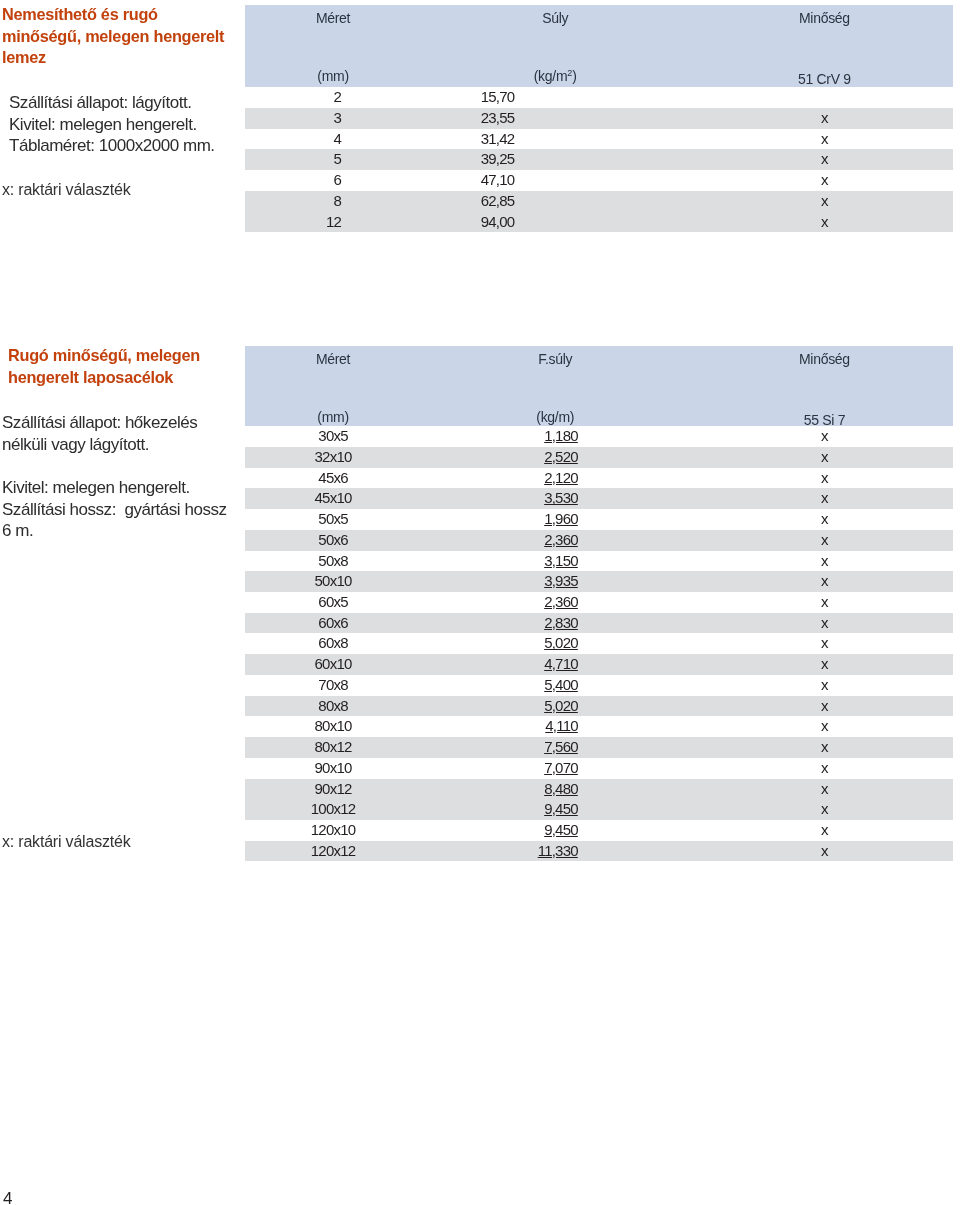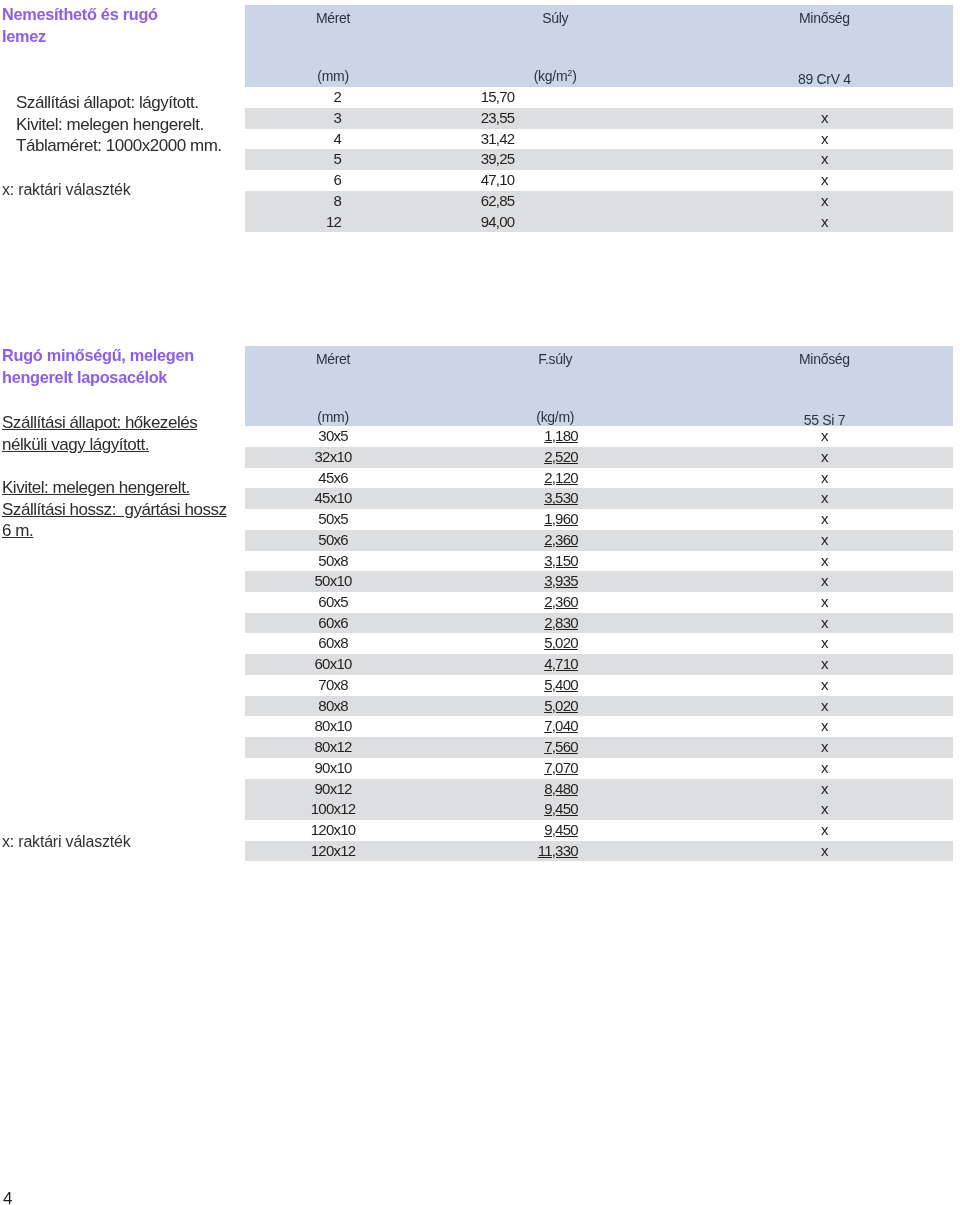--- a/index.html
+++ b/index.html
@@ -3,21 +3,21 @@
 <meta charset="utf-8">
 <title>Katalogus</title>
 <style>
   html,body{margin:0;padding:0;}
   *{-webkit-font-smoothing:antialiased;}
   body{width:960px;height:1205px;background:#ffffff;
        font-family:"Liberation Sans",sans-serif;color:#231f20;
        position:relative;overflow:hidden;
        -webkit-font-smoothing:antialiased;}
   .section{position:static;}
-  .sec-head{position:absolute;font-weight:bold;font-size:16.3px;line-height:21.7px;color:#8b5cf6;white-space:nowrap;letter-spacing:-0.28px;}
+  .sec-head{position:absolute;font-weight:bold;font-size:16.3px;line-height:21.7px;color:#c2410c;white-space:nowrap;letter-spacing:-0.28px;}
   .sec-body>div{white-space:pre;}
   .sec-body{position:absolute;font-size:17px;line-height:21.7px;color:#2d2d2f;letter-spacing:-0.47px;}
   .sec-body .blank{height:21.7px;}
   .legend{position:absolute;font-size:16px;letter-spacing:-0.2px;color:#333335;white-space:nowrap;}
   .tbl{position:absolute;border-collapse:collapse;table-layout:fixed;}
   .tbl td,.tbl th{padding:0;margin:0;border:0;}
   .cw0{width:176px;} .cw1{width:268px;} .cw2{width:263.5px;}
   .thead-cell{background:#cad6e8;height:40.7px;vertical-align:top;font-weight:normal;
               font-size:14px;letter-spacing:-0.3px;color:#2b3340;text-align:center;}
   .thead-cell .hl1{padding-top:5px;line-height:16px;}
@@ -33,23 +33,24 @@
   .even td{background:#dddee0;}
   .page-number{position:absolute;font-size:17px;color:#231f20;}
 </style>
 </head>
 <body>
 
 <div class="page-root">
 <div class="section">
   <div class="sec-head" style="left:2px;top:4px;">
     <div>Nemesíthető és rugó</div>
+    <div>minőségű, melegen hengerelt</div>
     <div>lemez</div>
   </div>
-  <div class="sec-body" style="left:16px;top:92px;">
+  <div class="sec-body" style="left:9px;top:92px;">
     <div>Szállítási állapot: lágyított.</div>
     <div>Kivitel: melegen hengerelt.</div>
     <div>Táblaméret: 1000x2000 mm.</div>
   </div>
   <div class="legend" style="left:2px;top:180.5px;">x: raktári választék</div>
   <table class="tbl t1" style="left:245px;top:5.3px;width:708px;">
     <colgroup>
           <col class="cw0">
           <col class="cw1">
           <col class="cw2">
@@ -59,21 +60,21 @@
       <th class="thead-cell c0">
               <div class="hl1">Méret</div>
               <div class="hl2">(mm)</div>
             </th>
       <th class="thead-cell c1">
               <div class="hl1">Súly</div>
               <div class="hl2"><span>(kg/m</span><span class="sup">2</span><span>)</span></div>
             </th>
       <th class="thead-cell c2">
               <div class="hl1">Minőség</div>
-              <div class="hl2">89 CrV 4</div>
+              <div class="hl2">51 CrV 9</div>
             </th>
     </tr>
         </thead>
     <tbody>
       <tr class="odd">
         <td class="row-cell c0">2</td>
         <td class="row-cell c1">15,70</td>
         <td class="row-cell c2"></td>
       </tr>
       <tr class="even">
@@ -103,25 +104,25 @@
       </tr>
       <tr class="even">
         <td class="row-cell c0">12</td>
         <td class="row-cell c1">94,00</td>
         <td class="row-cell c2">x</td>
       </tr>
     </tbody>
   </table>
 </div>
 <div class="section">
-  <div class="sec-head" style="left:2px;top:345px;">
+  <div class="sec-head" style="left:8px;top:345px;">
     <div>Rugó minőségű, melegen</div>
     <div>hengerelt laposacélok</div>
   </div>
-  <div class="sec-body" style="left:2px;top:411.8px;text-decoration:underline;">
+  <div class="sec-body" style="left:2px;top:411.8px;">
     <div>Szállítási állapot: hőkezelés</div>
     <div>nélküli vagy lágyított.</div>
     <div class="blank"></div>
     <div>Kivitel: melegen hengerelt.</div>
     <div>Szállítási hossz:  gyártási hossz</div>
     <div>6 m.</div>
   </div>
   <div class="legend" style="left:2px;top:832.6px;">x: raktári választék</div>
   <table class="tbl t2" style="left:245px;top:346.3px;width:708px;">
     <colgroup>
@@ -211,21 +212,21 @@
         <td class="row-cell c1">5,400</td>
         <td class="row-cell c2">x</td>
       </tr>
       <tr class="even">
         <td class="row-cell c0">80x8</td>
         <td class="row-cell c1">5,020</td>
         <td class="row-cell c2">x</td>
       </tr>
       <tr class="odd">
         <td class="row-cell c0">80x10</td>
-        <td class="row-cell c1">7,040</td>
+        <td class="row-cell c1">4,110</td>
         <td class="row-cell c2">x</td>
       </tr>
       <tr class="even">
         <td class="row-cell c0">80x12</td>
         <td class="row-cell c1">7,560</td>
         <td class="row-cell c2">x</td>
       </tr>
       <tr class="odd">
         <td class="row-cell c0">90x10</td>
         <td class="row-cell c1">7,070</td>

